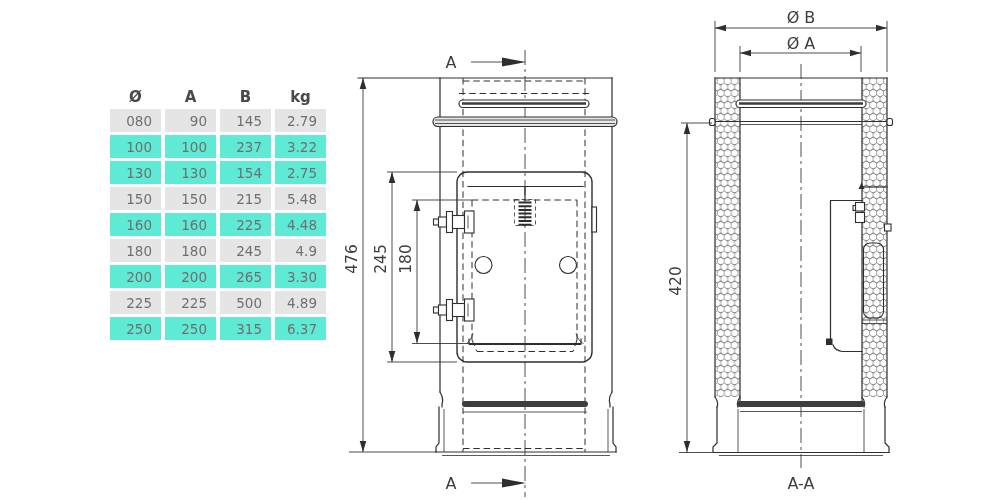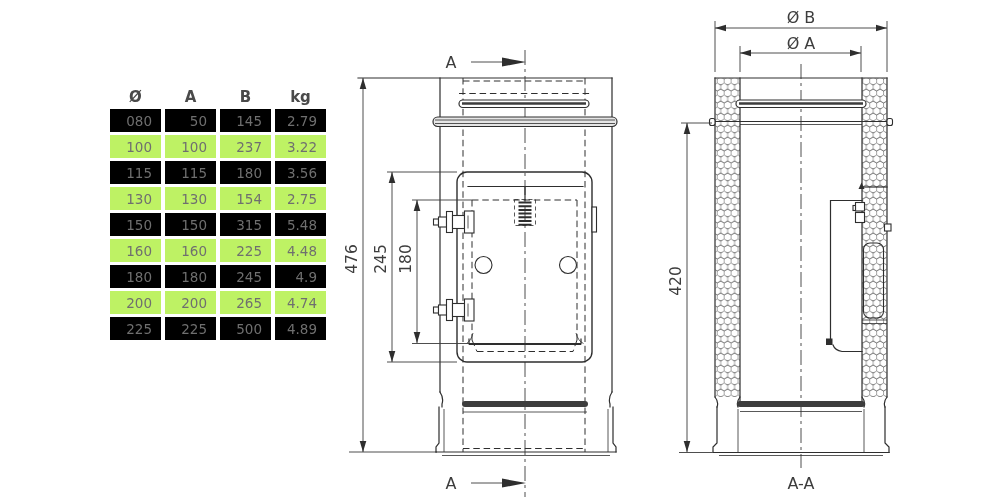--- a/index.html
+++ b/index.html
@@ -12,23 +12,23 @@
   
   .spec-table-wrap{position:absolute;left:106px;top:84px;}
   table.spec{border-collapse:separate;border-spacing:4px 3px;}
   table.spec th{
     width:51px;height:19px;box-sizing:border-box;
     font-size:15px;font-weight:bold;color:#4a4a4a;text-align:center;padding:0;
   }
   table.spec td{
     width:51px;height:23px;box-sizing:border-box;
     font-size:13.5px;color:#6f6f6f;text-align:right;padding:0 9px 0 0;
-    vertical-align:middle;background:#bef264;
+    vertical-align:middle;background:#5eead4;
   }
-  table.spec tr.striped td{background:#000000;}
+  table.spec tr.striped td{background:#e5e5e5;}
   
   .ln{stroke:#2e2e2e;stroke-width:1.2;fill:none;stroke-linecap:square;}
   .thin{stroke:#2e2e2e;stroke-width:0.8;fill:none;}
   .dash{stroke:#2e2e2e;stroke-width:1;fill:none;stroke-dasharray:6.5 3.8;}
   .cline{stroke:#3a3a3a;stroke-width:0.9;fill:none;stroke-dasharray:15 4 3 4;}
   .dim{stroke:#3a3a3a;stroke-width:0.9;fill:none;}
   .arrow{fill:#2e2e2e;stroke:none;}
   .hw{fill:#ffffff;stroke:#2e2e2e;stroke-width:1.1;}
   .dkband{fill:#3d3d3d;stroke:none;}
   .dimtxt{fill:#3d3d3d;font-size:15.5px;font-family:"DejaVu Sans","Liberation Sans",sans-serif;}
@@ -45,71 +45,71 @@
           <tr>
             <th>Ø</th>
             <th>A</th>
             <th>B</th>
             <th>kg</th>
           </tr>
         </thead>
         <tbody>
           <tr class="striped">
             <td>080</td>
-            <td>50</td>
+            <td>90</td>
             <td>145</td>
             <td>2.79</td>
           </tr>
           <tr>
             <td>100</td>
             <td>100</td>
             <td>237</td>
             <td>3.22</td>
           </tr>
-          <tr class="striped">
-            <td>115</td>
-            <td>115</td>
-            <td>180</td>
-            <td>3.56</td>
-          </tr>
           <tr>
             <td>130</td>
             <td>130</td>
             <td>154</td>
             <td>2.75</td>
           </tr>
           <tr class="striped">
             <td>150</td>
             <td>150</td>
-            <td>315</td>
+            <td>215</td>
             <td>5.48</td>
           </tr>
           <tr>
             <td>160</td>
             <td>160</td>
             <td>225</td>
             <td>4.48</td>
           </tr>
           <tr class="striped">
             <td>180</td>
             <td>180</td>
             <td>245</td>
             <td>4.9</td>
           </tr>
           <tr>
             <td>200</td>
             <td>200</td>
             <td>265</td>
-            <td>4.74</td>
+            <td>3.30</td>
           </tr>
           <tr class="striped">
             <td>225</td>
             <td>225</td>
             <td>500</td>
             <td>4.89</td>
+          </tr>
+          <tr>
+            <td>250</td>
+            <td>250</td>
+            <td>315</td>
+            <td>6.37</td>
           </tr>
         </tbody>
       </table>
   </div>
 
   <svg width="1000" height="500" viewBox="0 0 1000 500">
     <defs>
       <pattern id="hexes" width="6.93" height="12" patternUnits="userSpaceOnUse">
         <path d="M3.46,-1 L6.93,1 L6.93,5 L3.46,7 L0,5 L0,1 Z M0,5 L3.46,7 L3.46,11 L0,13 M6.93,5 L3.46,7 M3.46,11 L6.93,13 M0,1 L3.46,-1 L6.93,1" stroke="#4d4d4d" stroke-width="0.5" fill="none"></path>
       </pattern>

